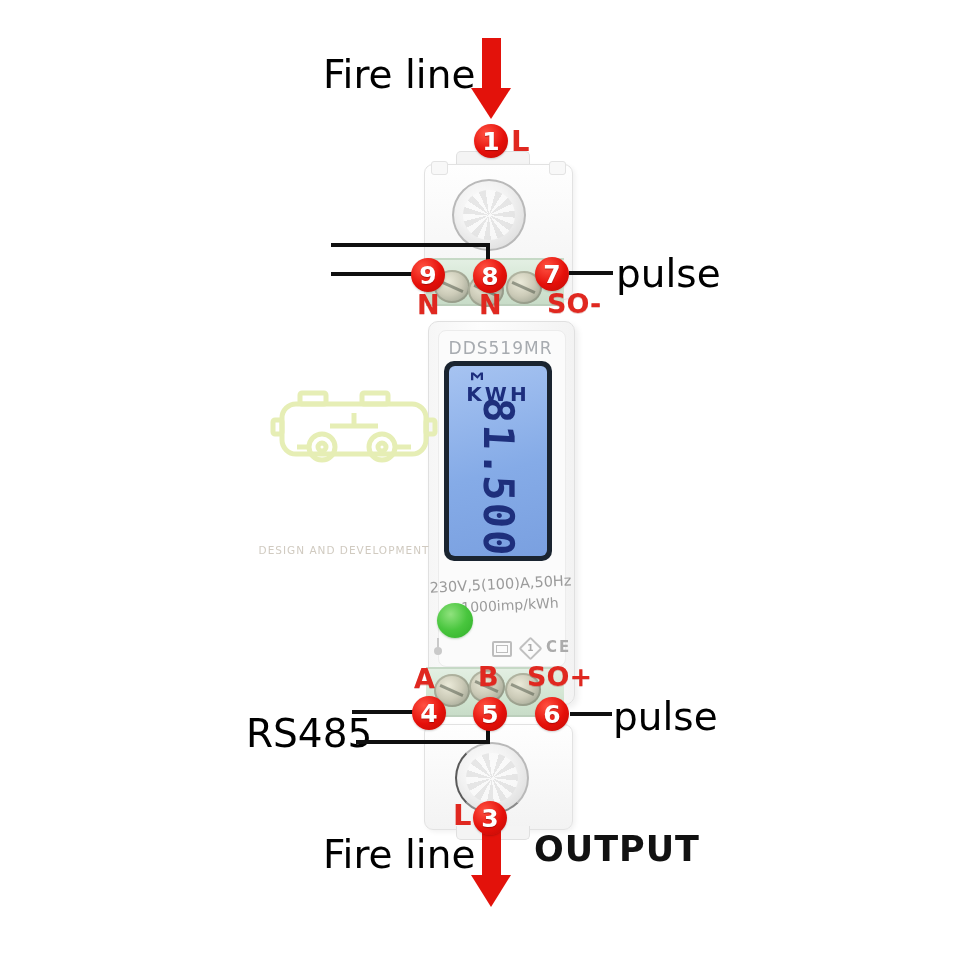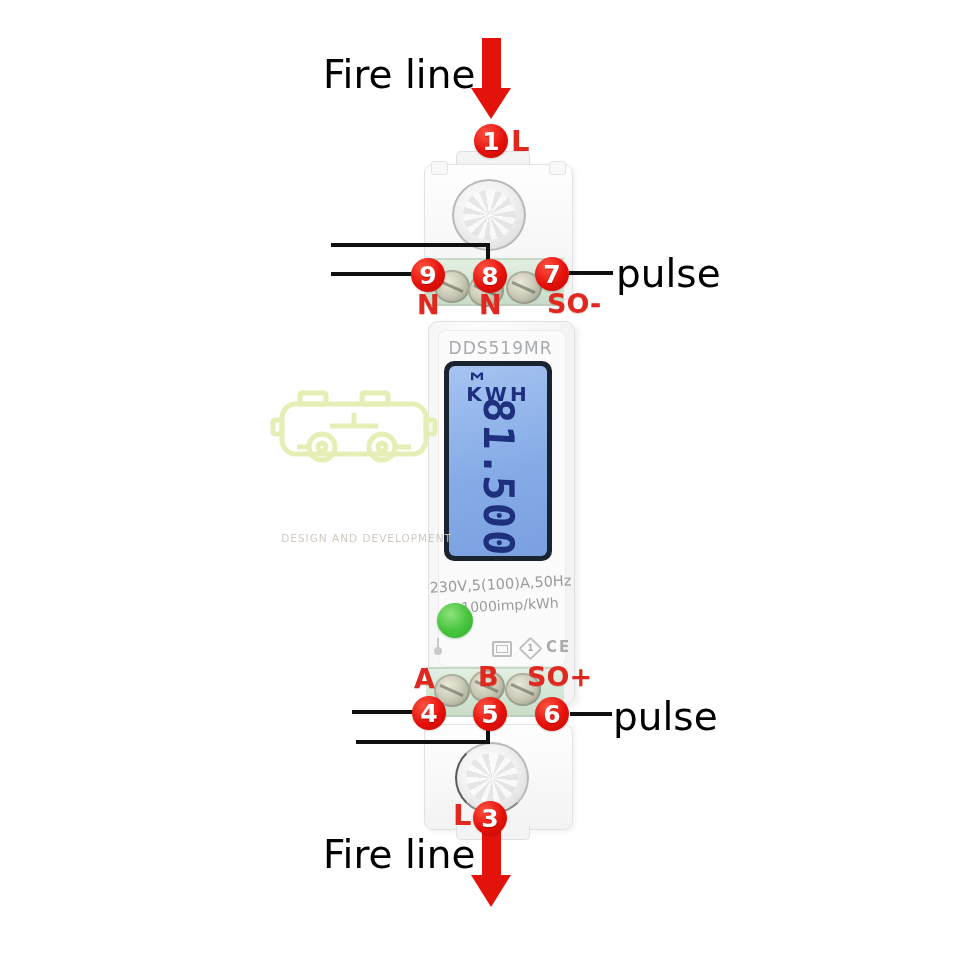--- a/index.html
+++ b/index.html
@@ -132,21 +132,21 @@
   #diamond span{display:block;transform:rotate(-45deg);font-size:9px;line-height:13px;text-align:center;
            color:#ababab;font-weight:bold;}
   #ce{position:absolute;left:118px;top:3px;font-size:15px;color:#ababab;letter-spacing:2px;font-weight:bold;}
 
   
   .wm{position:absolute;white-space:nowrap;z-index:6;}
   #wm-logo{left:270px;top:390px;}
   #wm1,#wm2{left:236px;width:216px;text-align:center;font-weight:bold;font-size:33px;
             letter-spacing:1px;color:rgba(217,205,193,.95);}
   #wm1{top:470px;} #wm2{top:502px;}
-  #wm3{left:236px;top:532px;width:216px;text-align:right;font-size:10.5px;letter-spacing:1px;
+  #wm3{left:236px;top:544px;width:216px;text-align:center;font-size:10.5px;letter-spacing:1px;
        color:rgba(205,199,189,.95);}
 </style>
 </head>
 <body>
 
 <div id="canvas">
 
   <div class="tab" id="tab-top"></div>
   <div class="housing" id="housing-top">
     <div class="ctab left"></div>
@@ -230,28 +230,30 @@
   <div class="wire" id="w-pulse-top"></div>
   <div class="lbl" id="pulse-top-label">pulse</div>
 
   <div class="red-label" id="lab-a">A</div>
   <div class="red-label" id="lab-b">B</div>
   <div class="red-label" id="lab-so-plus">SO+</div>
   <div class="badge" id="badge-4">4</div>
   <div class="badge" id="badge-5">5</div>
   <div class="badge" id="badge-6">6</div>
 
+  <div class="lbl" id="rs485-label">RS485</div>
   <div class="wire" id="w-rs-up"></div>
   <div class="wire" id="w-rs-low-h"></div>
   <div class="wire" id="w-rs-low-v"></div>
 
   <div class="wire" id="w-pulse-bot"></div>
   <div class="lbl" id="pulse-bottom-label">pulse</div>
 
   <div class="term-l" id="l-bottom">L</div>
   <div class="badge" id="badge-3">3</div>
   <div>
     <div class="shaft" id="arrow-bot-shaft"></div>
     <div class="head" id="arrow-bot-head"></div>
   </div>
   <div class="lbl" id="fire-bottom">Fire line</div>
+  <div class="direction" id="output-label">OUTPUT</div>
 
 </div>
 
 </body></html>

